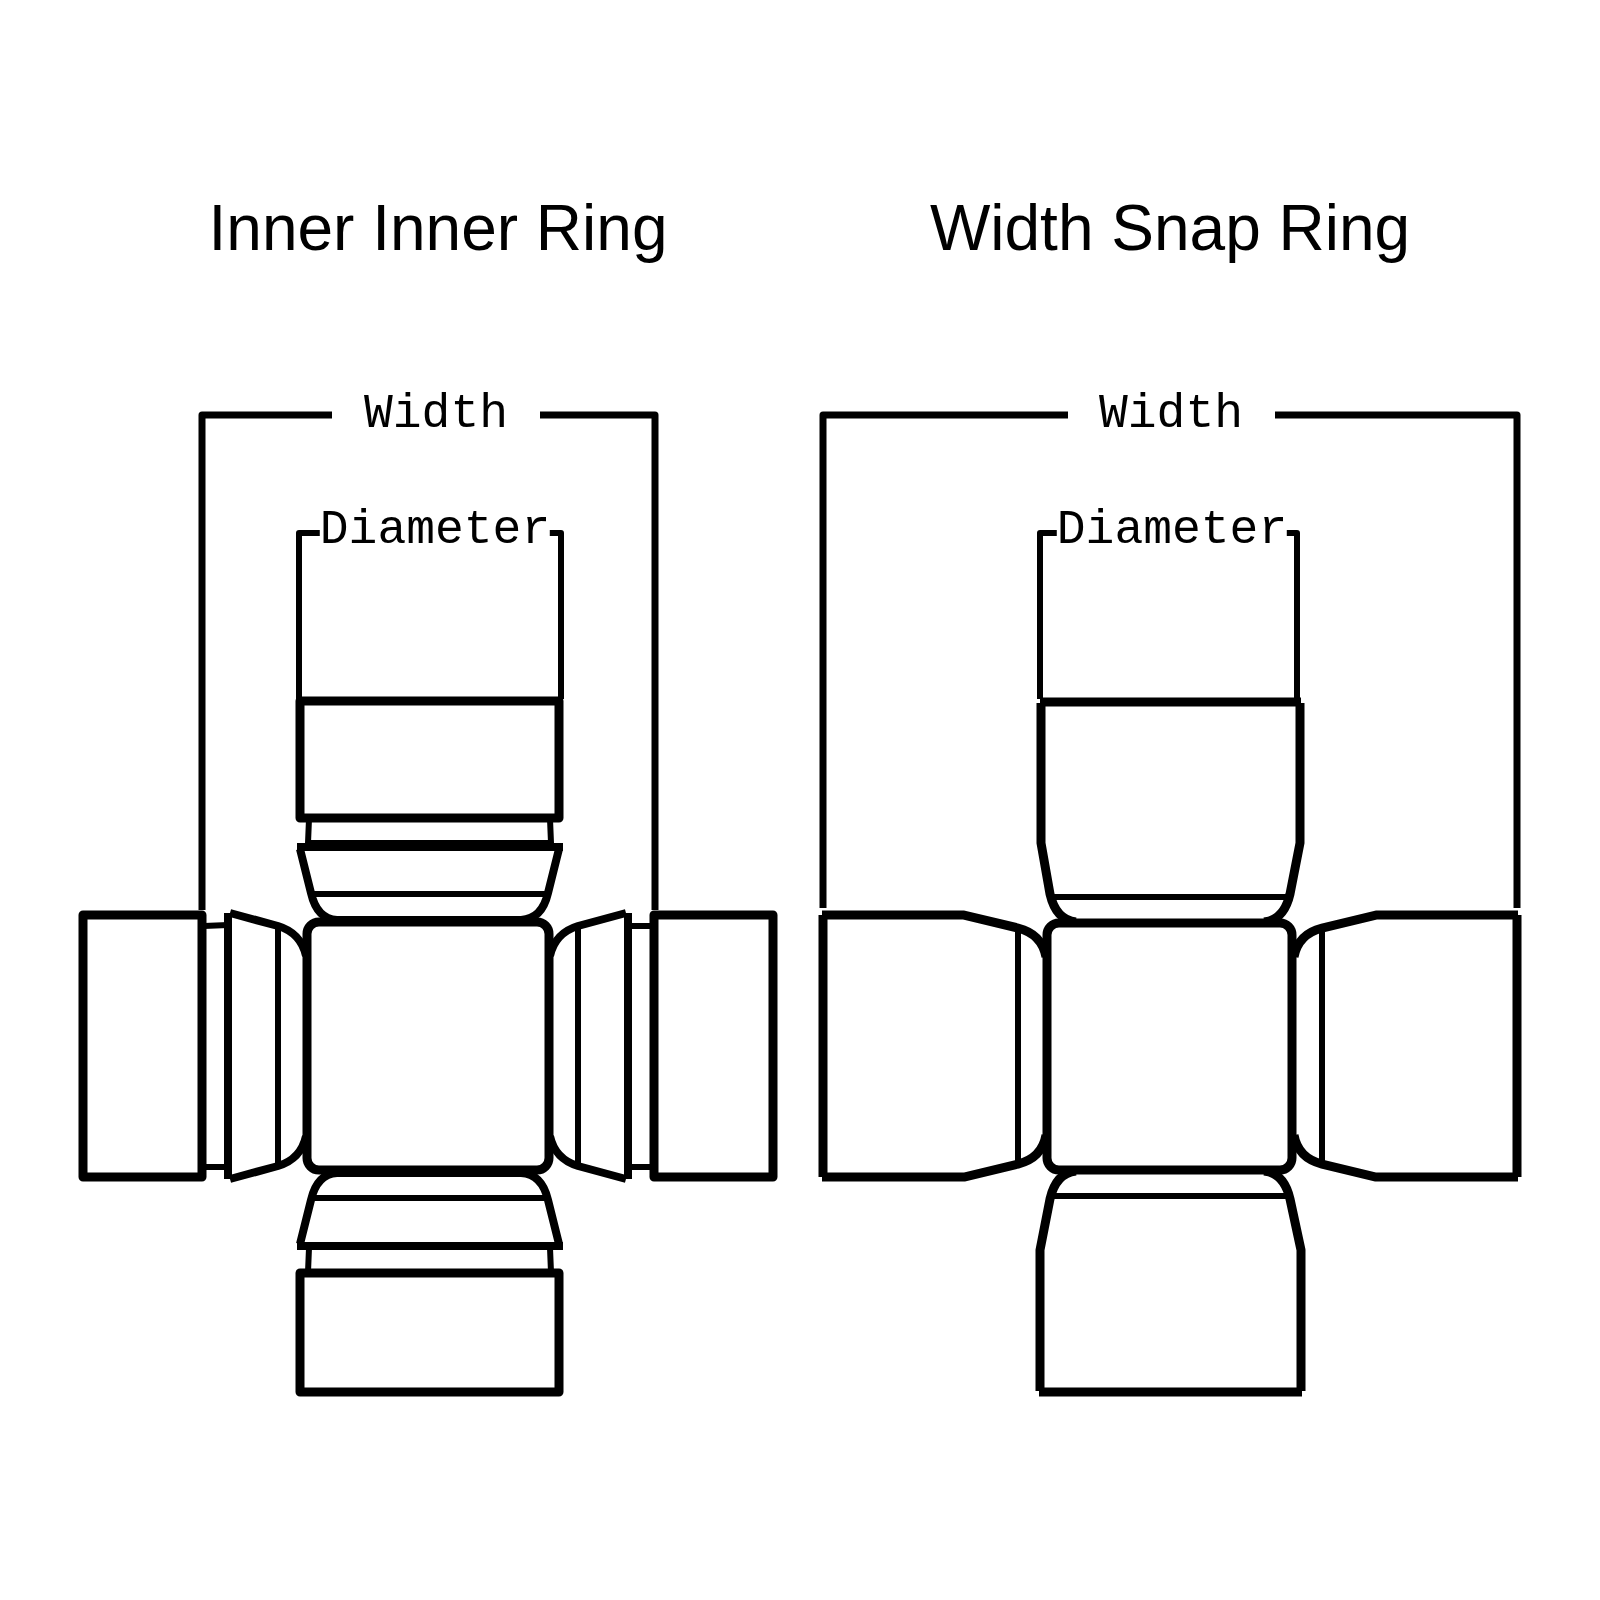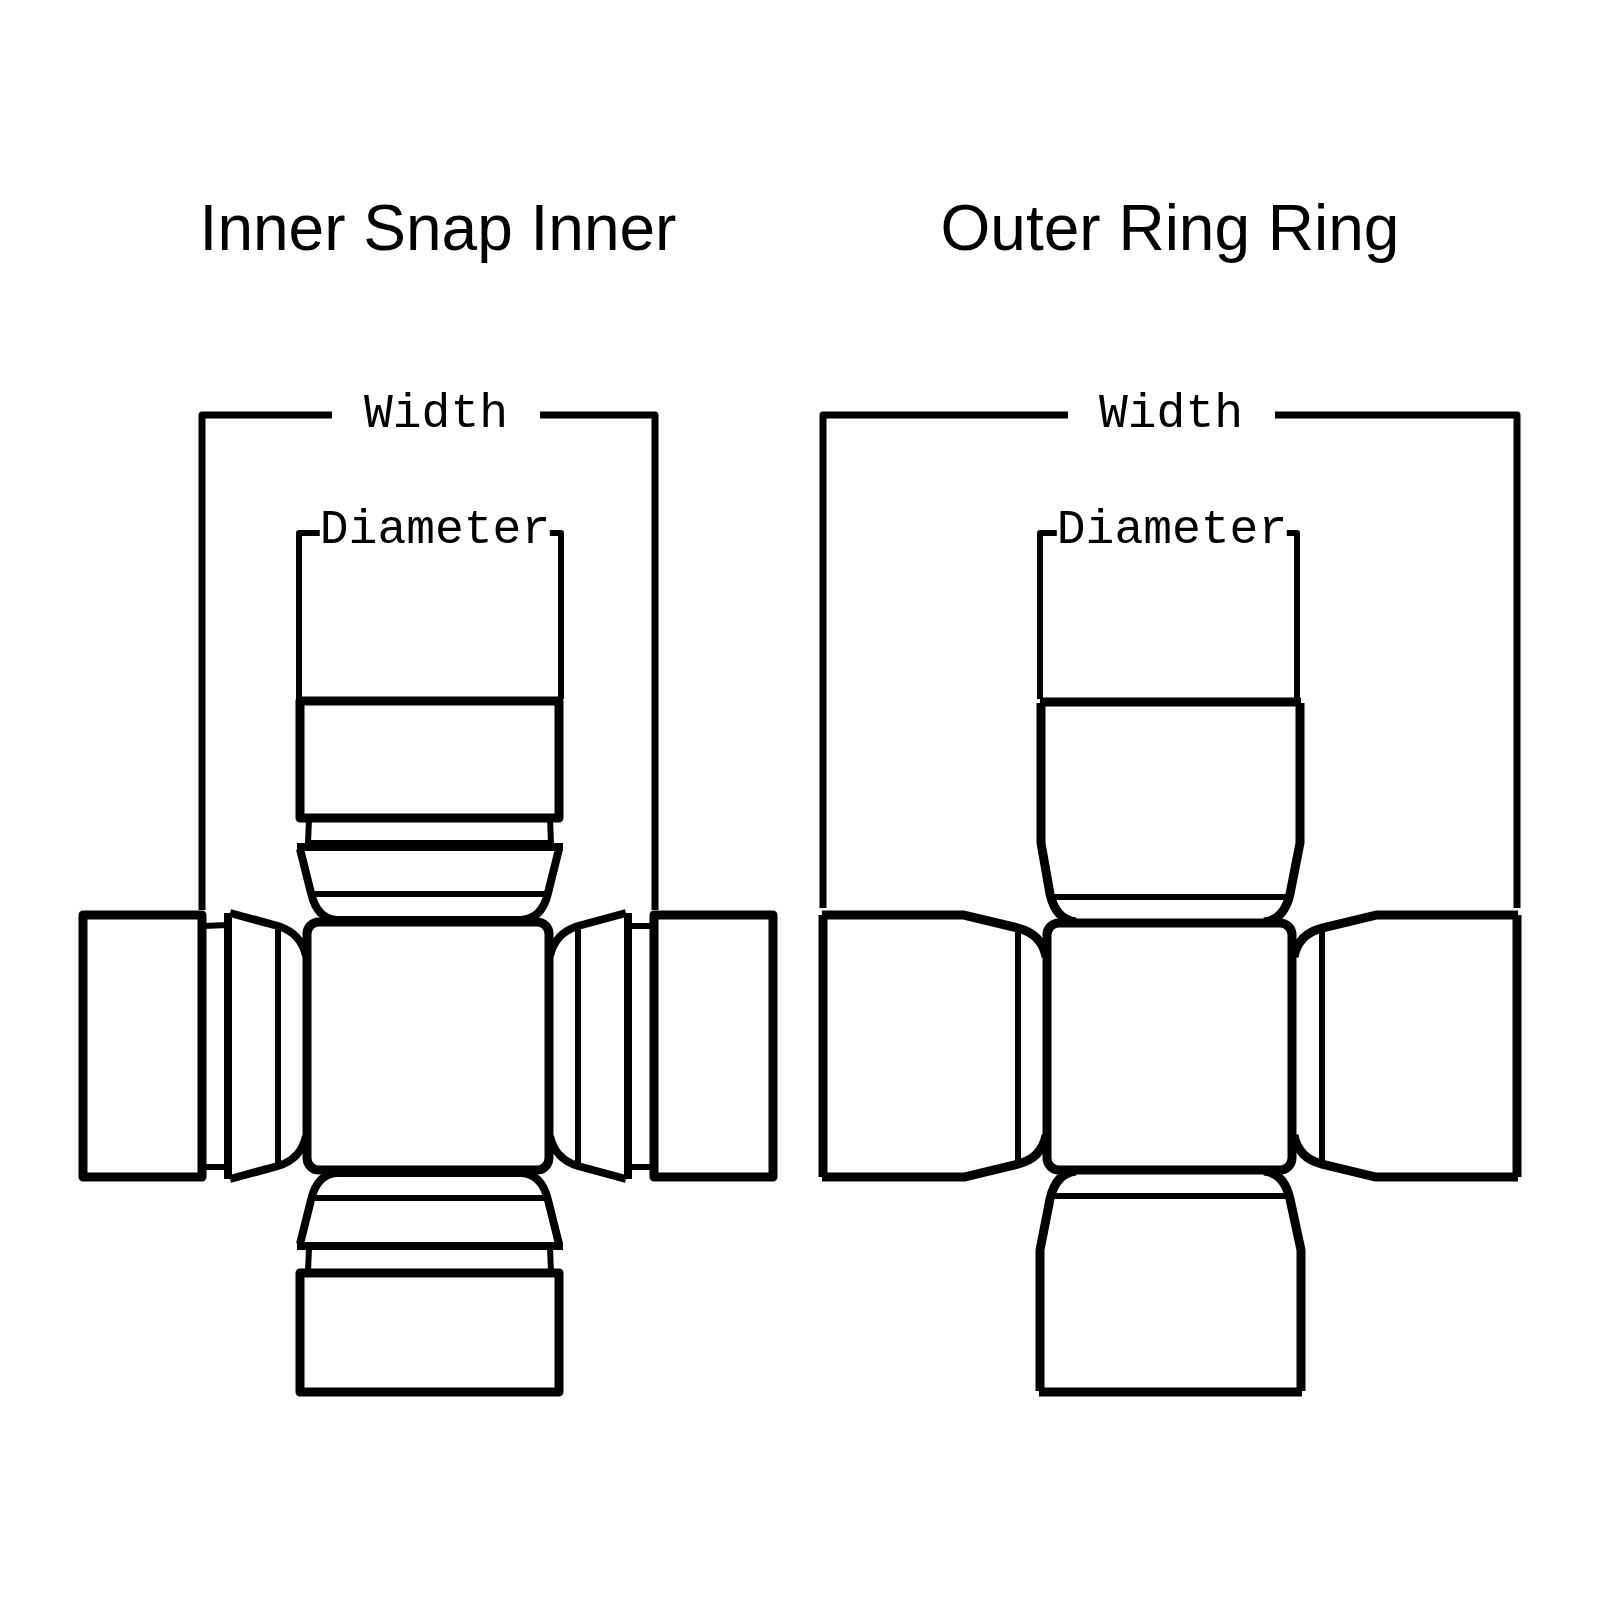--- a/index.html
+++ b/index.html
@@ -105,22 +105,22 @@
 
       <g>
         <path d="M1517 915 L1517 1177" stroke-width="9"></path>
         <path d="M1518 915 L1376 915 L1322 928 Q1298 934 1294 957" stroke-width="9"></path>
         <path d="M1518 1177 L1376 1177 L1322 1164 Q1298 1158 1294 1135" stroke-width="9"></path>
         <path d="M1322 930 L1322 1162" stroke-width="6"></path>
       </g>
     </g>
   </svg>
 
-  <div class="lbl title" style="left:438px; top:228px;">Inner Snap Inner</div>
-  <div class="lbl title" style="left:1170px; top:228px;">Outer Ring Ring</div>
+  <div class="lbl title" style="left:438px; top:228px;">Inner Inner Ring</div>
+  <div class="lbl title" style="left:1170px; top:228px;">Width Snap Ring</div>
 
   <div class="lbl dim" style="left:436px; top:414px;">Width</div>
   <div class="lbl dim" style="left:435px; top:530px;">Diameter</div>
 
   <div class="lbl dim" style="left:1171px; top:414px;">Width</div>
   <div class="lbl dim" style="left:1172px; top:530px;">Diameter</div>
 
 </div>
 
 </body></html>

